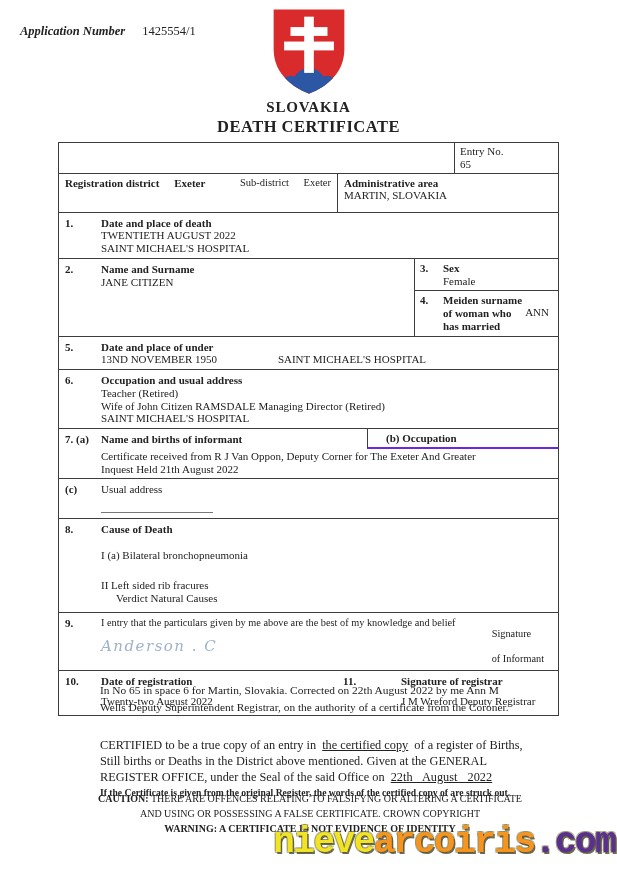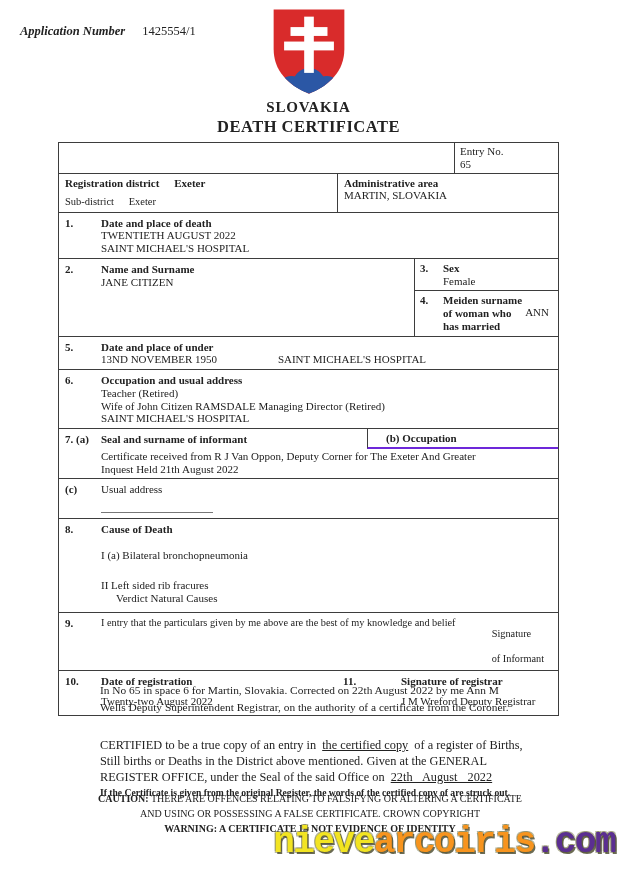--- a/index.html
+++ b/index.html
@@ -31,21 +31,21 @@
   .content { margin-left:42px; padding:4px 6px 3px 0; }
   .hdr { font-weight:bold; }
 
   
   .r-entry { display:flex; min-height:26px; }
   .r-entry .blank { flex:1; }
   .r-entry .entrycell { width:104px; border-left:1px solid #3d3d3d; padding:2px 5px; }
 
   
   .r-reg { display:flex; min-height:39px; }
-  .r-reg .left { flex:1; padding:3px 6px; display:flex; flex-direction:column; justify-content:space-between; }
+  .r-reg .left { flex:1; padding:3px 6px; display:flex; justify-content:space-between; }
   .r-reg .left .sub { font-size:10.5px; }
   .r-reg .right { width:221px; border-left:1px solid #3d3d3d; padding:3px 6px; }
   .gap { display:inline-block; width:12px; }
 
   .r-s1 { min-height:38px; }
   
   .r-s234 { display:flex; min-height:58px; }
   .r-s234 .left { flex:1; position:relative; }
   .r-s234 .rightcol { width:144px; border-left:1px solid #3d3d3d; display:flex; flex-direction:column; }
   .cell3 { position:relative; border-bottom:1px solid #3d3d3d; min-height:27px; padding:3px 4px 3px 28px; }
@@ -213,21 +213,21 @@
         <div class="hdr">Occupation and usual address</div>
         <div>Teacher (Retired)</div>
         <div>Wife of John Citizen RAMSDALE Managing Director (Retired)</div>
         <div>SAINT MICHAEL'S HOSPITAL</div>
       </div>
     </div>
 
     <div class="row r-s7">
       <span class="num">7. (a)</span>
       <div class="s7head">
-        <div class="a">Seal and surname of informant</div>
+        <div class="a">Name and births of informant</div>
         <div class="b">(b) Occupation</div>
       </div>
       <div class="s7body">
         <div>Certificate received from R J Van Oppon, Deputy Corner for The Exeter And Greater</div>
         <div>Inquest Held 21th August 2022</div>
       </div>
     </div>
 
     <div class="row r-s7c">
       <span class="num">(c)</span>
@@ -244,20 +244,21 @@
         <div class="l1">I (a)  Bilateral bronchopneumonia</div>
         <div class="l2">II  Left sided rib fracures</div>
         <div class="l3">Verdict Natural Causes</div>
       </div>
     </div>
 
     <div class="row r-s9">
       <span class="num">9.</span>
       <div class="content">
         <div class="statement">I entry that the particulars given by me above are the best of my knowledge and belief</div>
+        <div class="signature">Anderson . C</div>
       </div>
       <div class="sig-labels">
         <div>Signature</div>
         <div>of Informant</div>
       </div>
     </div>
 
     <div class="row r-s1011">
       <div class="half10">
         <span class="num">10.</span>

